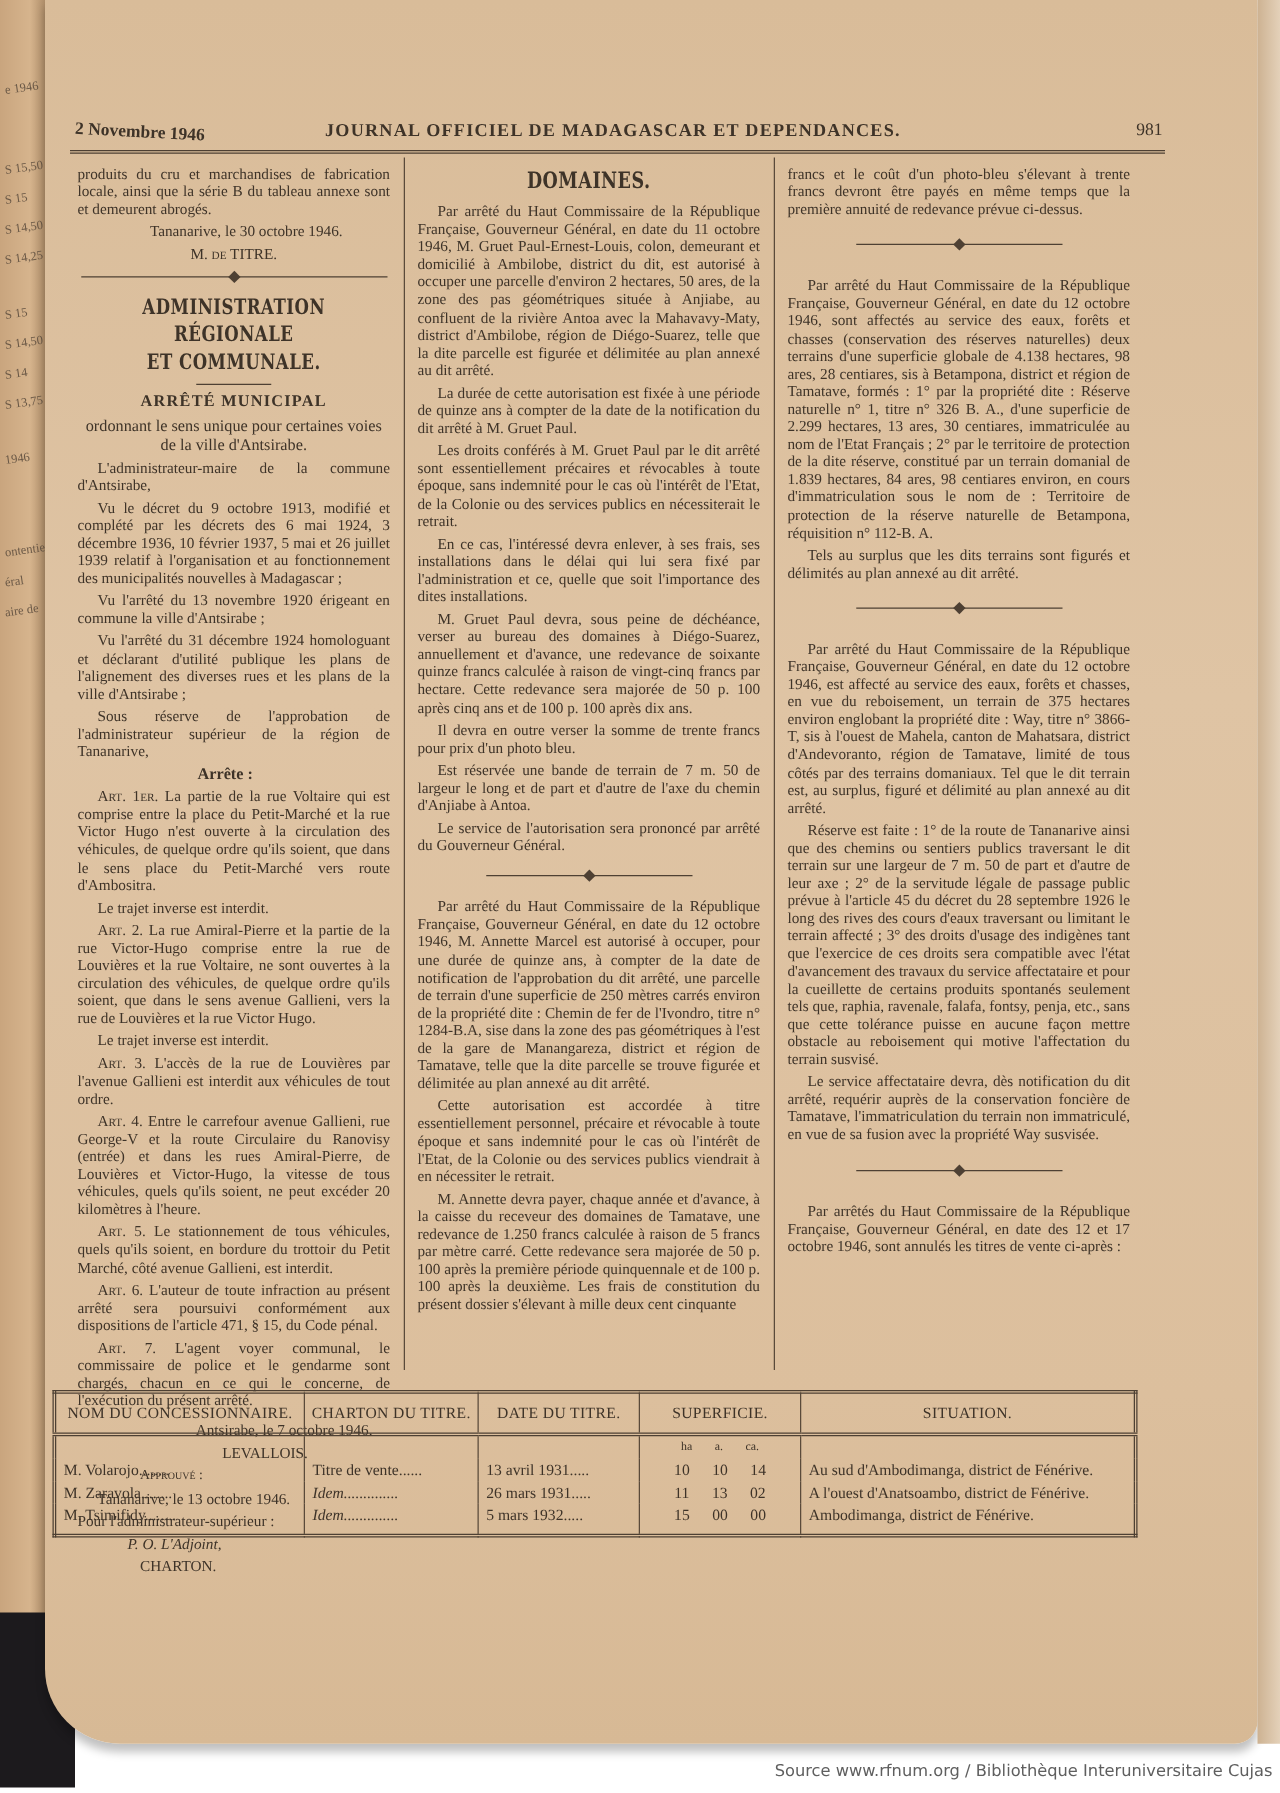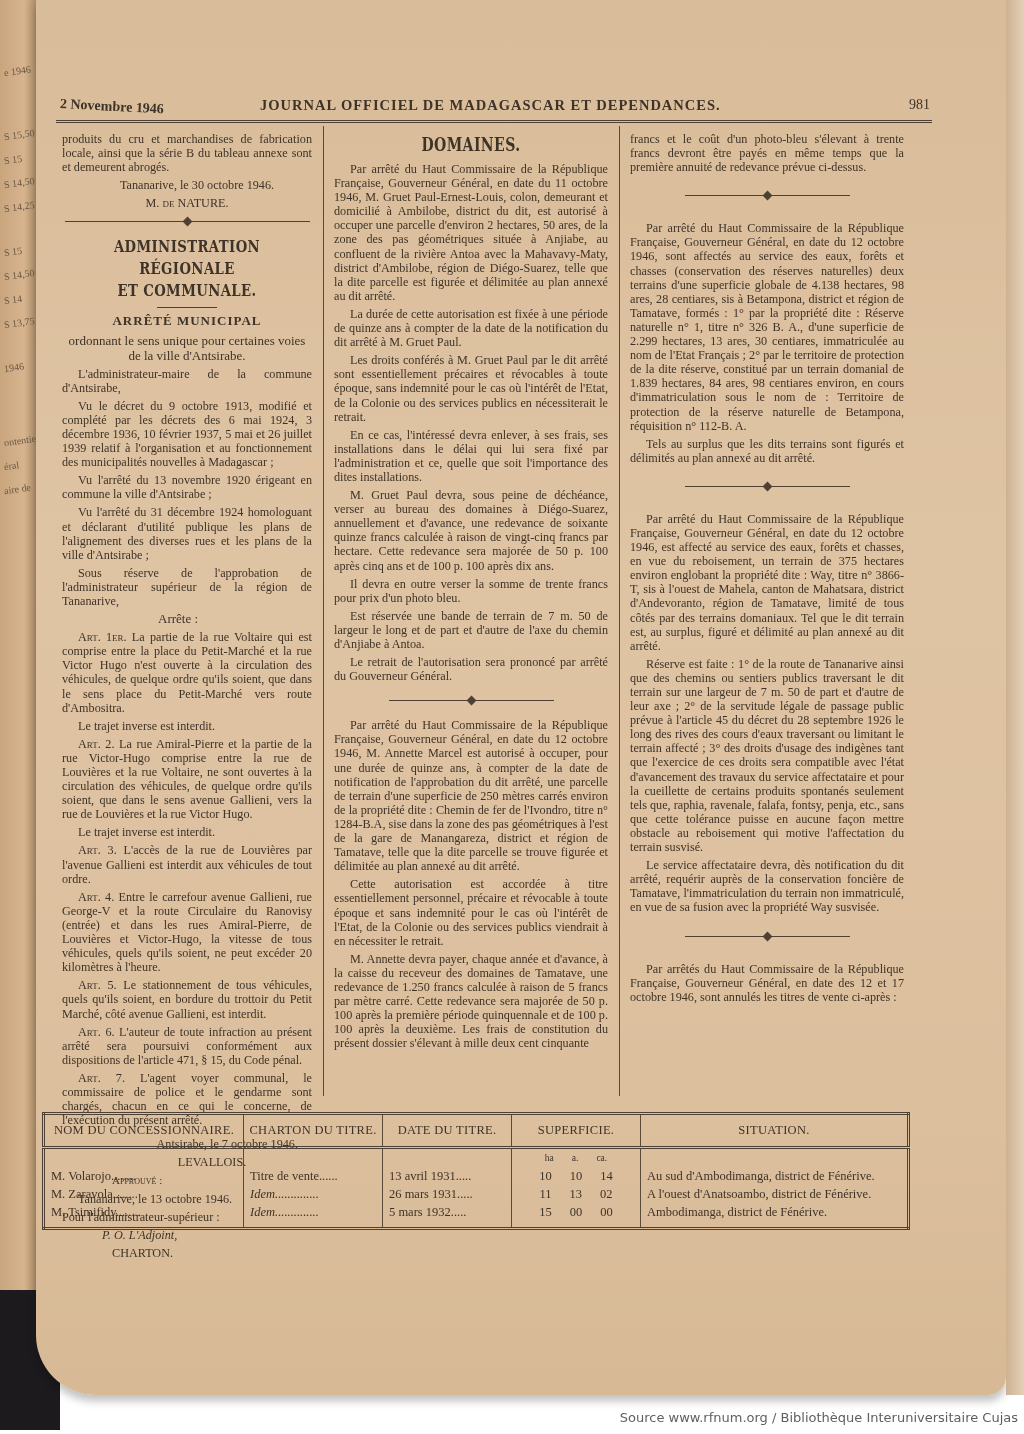--- a/index.html
+++ b/index.html
@@ -68,37 +68,37 @@
   <span class="pageno">981</span>
 </div>
 <div class="rule" style="left:56px;top:120px;width:876px;"></div>
 
 <div class="vrule" style="left:323px;top:126px;height:970px;"></div>
 <div class="vrule" style="left:619px;top:126px;height:970px;"></div>
 
 <div class="col" style="left:58px;top:128px;width:258px;">
   <p class="ni">produits du cru et marchandises de fabrication locale, ainsi que la série B du tableau annexe sont et demeurent abrogés.</p>
   <p class="center" style="padding-left:20px">Tananarive, le 30 octobre 1946.</p>
-  <p class="center smallcaps">M. de NATURE.</p>
+  <p class="center smallcaps">M. de TITRE.</p>
   <div class="sep" style="margin:8px 0 10px">
       <span class="line" style="width:120px"></span>
       <span class="dia"></span>
       <span class="line" style="width:120px"></span>
     </div>
   <div class="section-title">ADMINISTRATION RÉGIONALE</div>
   <div class="section-title">ET COMMUNALE.</div>
   <div class="shortline"></div>
   <div class="sub-title">ARRÊTÉ MUNICIPAL</div>
   <p class="center" style="font-size:13px;line-height:15px">ordonnant le sens unique pour certaines voies de la ville d'Antsirabe.</p>
   <p>L'administrateur-maire de la commune d'Antsirabe,</p>
   <p>Vu le décret du 9 octobre 1913, modifié et complété par les décrets des 6 mai 1924, 3 décembre 1936, 10 février 1937, 5 mai et 26 juillet 1939 relatif à l'organisation et au fonctionnement des municipalités nouvelles à Madagascar ;</p>
   <p>Vu l'arrêté du 13 novembre 1920 érigeant en commune la ville d'Antsirabe ;</p>
   <p>Vu l'arrêté du 31 décembre 1924 homologuant et déclarant d'utilité publique les plans de l'alignement des diverses rues et les plans de la ville d'Antsirabe ;</p>
   <p>Sous réserve de l'approbation de l'administrateur supérieur de la région de Tananarive,</p>
-  <p style="padding-left:80px;font-weight:normal;font-size:13px">Arrête :</p>
+  <p style="padding-left:80px;font-weight:bold;font-size:13px">Arrête :</p>
   <p><span class="art">Art. 1er.</span> <span>La partie de la rue Voltaire qui est comprise entre la place du Petit-Marché et la rue Victor Hugo n'est ouverte à la circulation des véhicules, de quelque ordre qu'ils soient, que dans le sens place du Petit-Marché vers route d'Ambositra.</span></p>
   <p>Le trajet inverse est interdit.</p>
   <p><span class="art">Art. 2.</span> <span>La rue Amiral-Pierre et la partie de la rue Victor-Hugo comprise entre la rue de Louvières et la rue Voltaire, ne sont ouvertes à la circulation des véhicules, de quelque ordre qu'ils soient, que dans le sens avenue Gallieni, vers la rue de Louvières et la rue Victor Hugo.</span></p>
   <p>Le trajet inverse est interdit.</p>
   <p><span class="art">Art. 3.</span> <span>L'accès de la rue de Louvières par l'avenue Gallieni est interdit aux véhicules de tout ordre.</span></p>
   <p><span class="art">Art. 4.</span> <span>Entre le carrefour avenue Gallieni, rue George-V et la route Circulaire du Ranovisy (entrée) et dans les rues Amiral-Pierre, de Louvières et Victor-Hugo, la vitesse de tous véhicules, quels qu'ils soient, ne peut excéder 20 kilomètres à l'heure.</span></p>
   <p><span class="art">Art. 5.</span> <span>Le stationnement de tous véhicules, quels qu'ils soient, en bordure du trottoir du Petit Marché, côté avenue Gallieni, est interdit.</span></p>
   <p><span class="art">Art. 6.</span> <span>L'auteur de toute infraction au présent arrêté sera poursuivi conformément aux dispositions de l'article 471, § 15, du Code pénal.</span></p>
   <p><span class="art">Art. 7.</span> <span>L'agent voyer communal, le commissaire de police et le gendarme sont chargés, chacun en ce qui le concerne, de l'exécution du présent arrêté.</span></p>
   <p class="right" style="margin-top:10px;padding-right:14px">Antsirabe, le 7 octobre 1946.</p>
@@ -112,21 +112,21 @@
 
 <div class="col" style="left:330px;top:134px;width:282px;">
   <div class="section-title" style="font-size:18px;margin-bottom:6px">DOMAINES.</div>
   <p>Par arrêté du Haut Commissaire de la République Française, Gouverneur Général, en date du 11 octobre 1946, M. Gruet Paul-Ernest-Louis, colon, demeurant et domicilié à Ambilobe, district du dit, est autorisé à occuper une parcelle d'environ 2 hectares, 50 ares, de la zone des pas géométriques située à Anjiabe, au confluent de la rivière Antoa avec la Mahavavy-Maty, district d'Ambilobe, région de Diégo-Suarez, telle que la dite parcelle est figurée et délimitée au plan annexé au dit arrêté.</p>
   <p>La durée de cette autorisation est fixée à une période de quinze ans à compter de la date de la notification du dit arrêté à M. Gruet Paul.</p>
   <p>Les droits conférés à M. Gruet Paul par le dit arrêté sont essentiellement précaires et révocables à toute époque, sans indemnité pour le cas où l'intérêt de l'Etat, de la Colonie ou des services publics en nécessiterait le retrait.</p>
   <p>En ce cas, l'intéressé devra enlever, à ses frais, ses installations dans le délai qui lui sera fixé par l'administration et ce, quelle que soit l'importance des dites installations.</p>
   <p>M. Gruet Paul devra, sous peine de déchéance, verser au bureau des domaines à Diégo-Suarez, annuellement et d'avance, une redevance de soixante quinze francs calculée à raison de vingt-cinq francs par hectare. Cette redevance sera majorée de 50 p. 100 après cinq ans et de 100 p. 100 après dix ans.</p>
   <p>Il devra en outre verser la somme de trente francs pour prix d'un photo bleu.</p>
   <p>Est réservée une bande de terrain de 7 m. 50 de largeur le long et de part et d'autre de l'axe du chemin d'Anjiabe à Antoa.</p>
-  <p>Le retrait de l'autorisation sera prononcé par arrêté du Gouverneur Général.</p>
+  <p>Le service de l'autorisation sera prononcé par arrêté du Gouverneur Général.</p>
   <div class="sep">
       <span class="line"></span>
       <span class="dia"></span>
       <span class="line"></span>
     </div>
   <p>Par arrêté du Haut Commissaire de la République Française, Gouverneur Général, en date du 12 octobre 1946, M. Annette Marcel est autorisé à occuper, pour une durée de quinze ans, à compter de la date de notification de l'approbation du dit arrêté, une parcelle de terrain d'une superficie de 250 mètres carrés environ de la propriété dite : Chemin de fer de l'Ivondro, titre n° 1284-B.A, sise dans la zone des pas géométriques à l'est de la gare de Manangareza, district et région de Tamatave, telle que la dite parcelle se trouve figurée et délimitée au plan annexé au dit arrêté.</p>
   <p>Cette autorisation est accordée à titre essentiellement personnel, précaire et révocable à toute époque et sans indemnité pour le cas où l'intérêt de l'Etat, de la Colonie ou des services publics viendrait à en nécessiter le retrait.</p>
   <p>M. Annette devra payer, chaque année et d'avance, à la caisse du receveur des domaines de Tamatave, une redevance de 1.250 francs calculée à raison de 5 francs par mètre carré. Cette redevance sera majorée de 50 p. 100 après la première période quinquennale et de 100 p. 100 après la deuxième. Les frais de constitution du présent dossier s'élevant à mille deux cent cinquante</p>
 </div>
 

